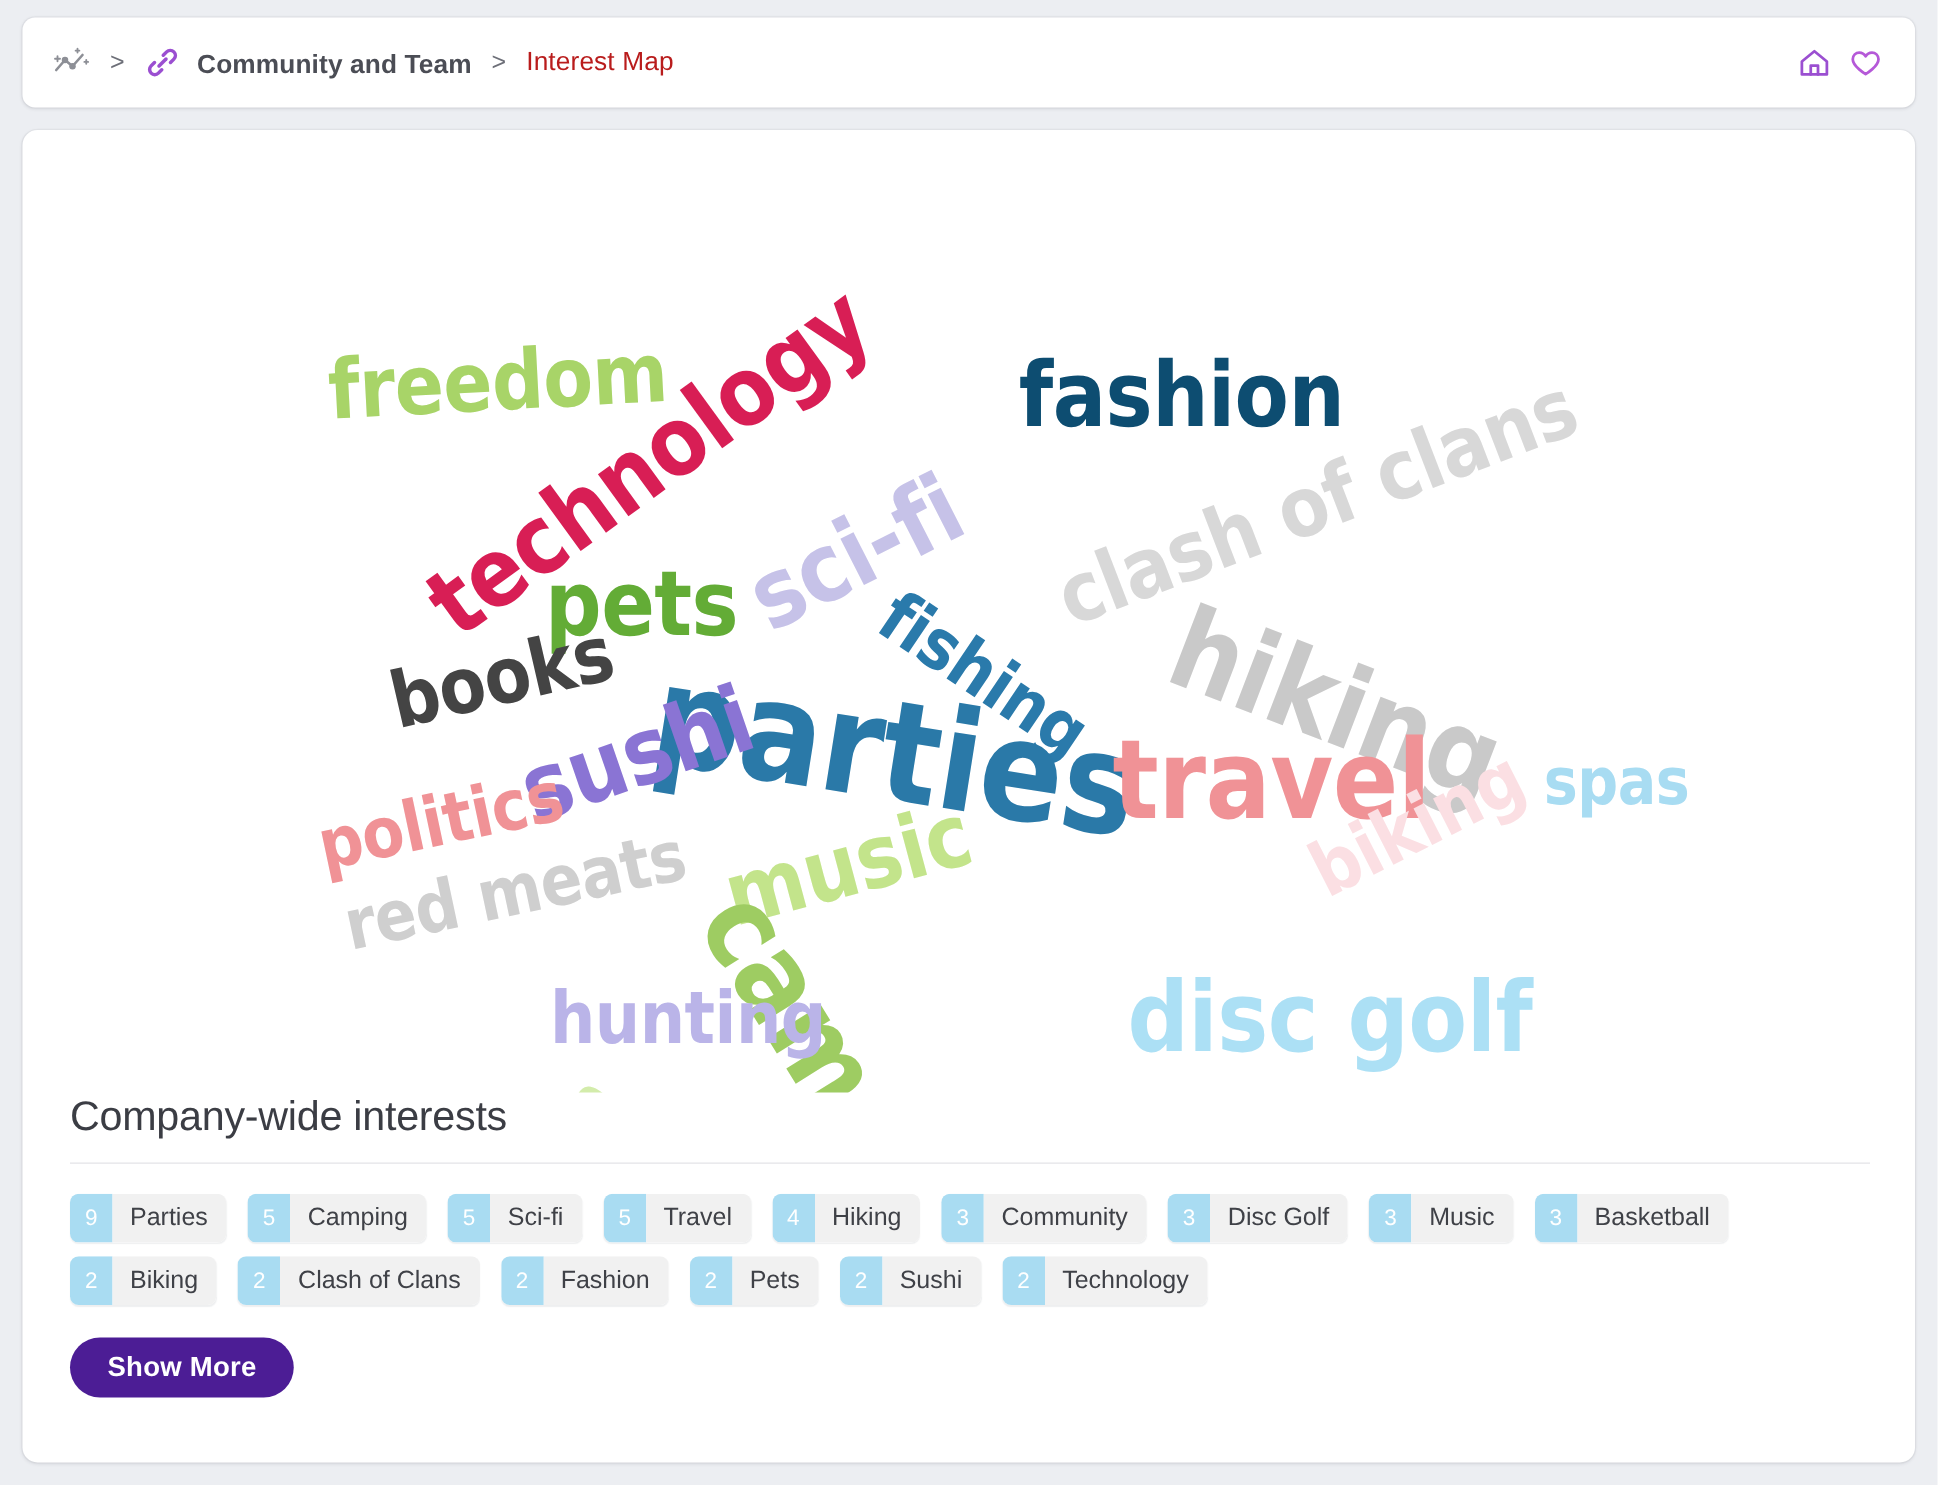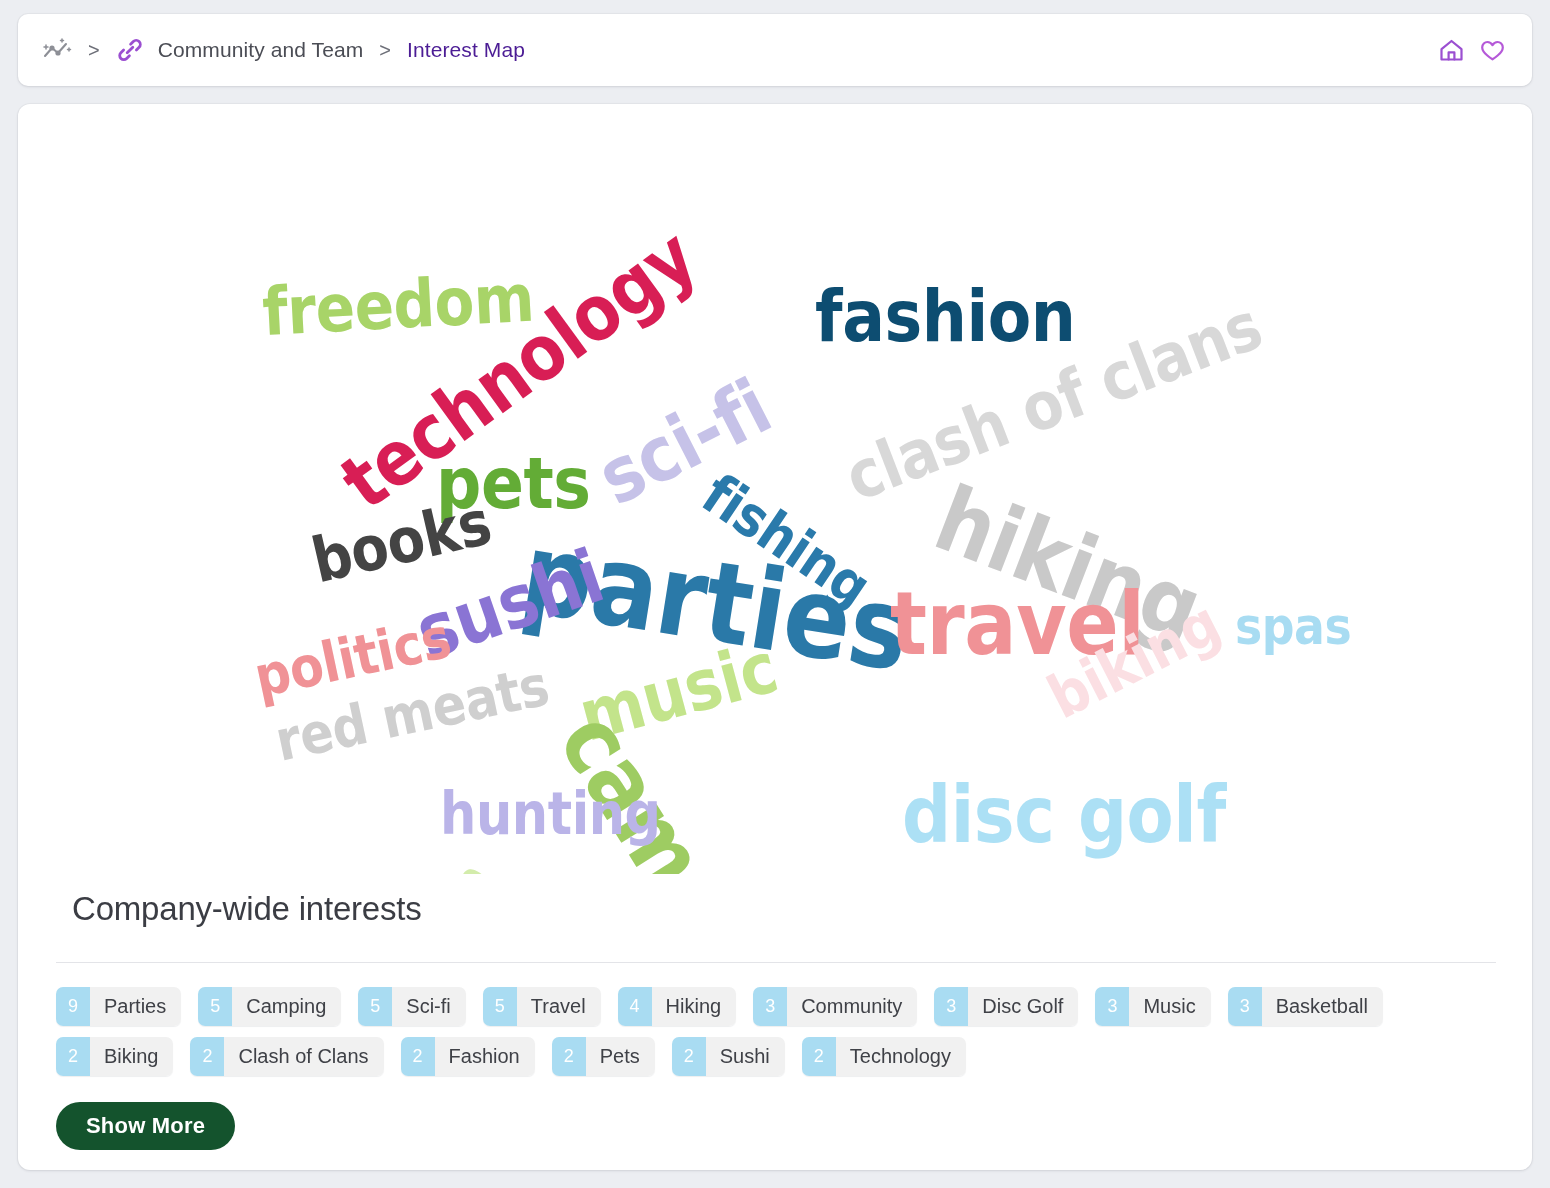--- a/index.html
+++ b/index.html
@@ -41,32 +41,33 @@
   }
   .crumb-sep {
     color: #6d6f78;
     font-size: 20px;
     margin: 0 16px;
     line-height: 1;
     font-weight: 400;
   }
   .crumb-link {
     display: flex;
-    align-items: center;
+    align-items: flex-end;
     gap: 14px;
     text-decoration: none;
+    font-weight: bold;
   }
   .crumb-text {
     font-size: 21px;
     color: #4b4d55;
     letter-spacing: 0.1px;
     white-space: nowrap;
   }
   .crumb-text.current {
-    color: #4c1d95;
+    color: #b91c1c;
   }
   .icon-chart { width: 30px; height: 26px; display: block; }
   .icon-link  { width: 28px; height: 28px; display: block; }
   .header-actions {
     display: flex;
     align-items: center;
     gap: 14px;
     flex: 0 0 auto;
   }
   .icon-home, .icon-heart { width: 27px; height: 27px; display: block; }
@@ -108,21 +109,21 @@
   }
 
   
   .interests {
     padding: 0 36px 0 38px;
   }
   .interests-title {
     font-size: 33px;
     color: #3b3d44;
     font-weight: normal;
-    margin: 16px;
+    margin: 0;
     padding: 0 0 18px 0;
     letter-spacing: -0.2px;
   }
   .divider {
     height: 1px;
     background: #e3e4e8;
     width: 100%;
     margin: 0 0 24px 0;
   }
   .tag-rows {
@@ -157,21 +158,21 @@
     display: flex;
     align-items: center;
     padding: 0 15px 0 14px;
     white-space: nowrap;
   }
   .show-more {
     margin-top: 26px;
     display: inline-flex;
     align-items: center;
     justify-content: center;
-    background: #14532d;
+    background: #4c1d95;
     color: #ffffff;
     font-size: 22px;
     font-weight: bold;
     border: none;
     border-radius: 24px;
     height: 48px;
     padding: 0 30px;
     cursor: pointer;
     font-family: "Liberation Sans", sans-serif;
     letter-spacing: 0.2px;

